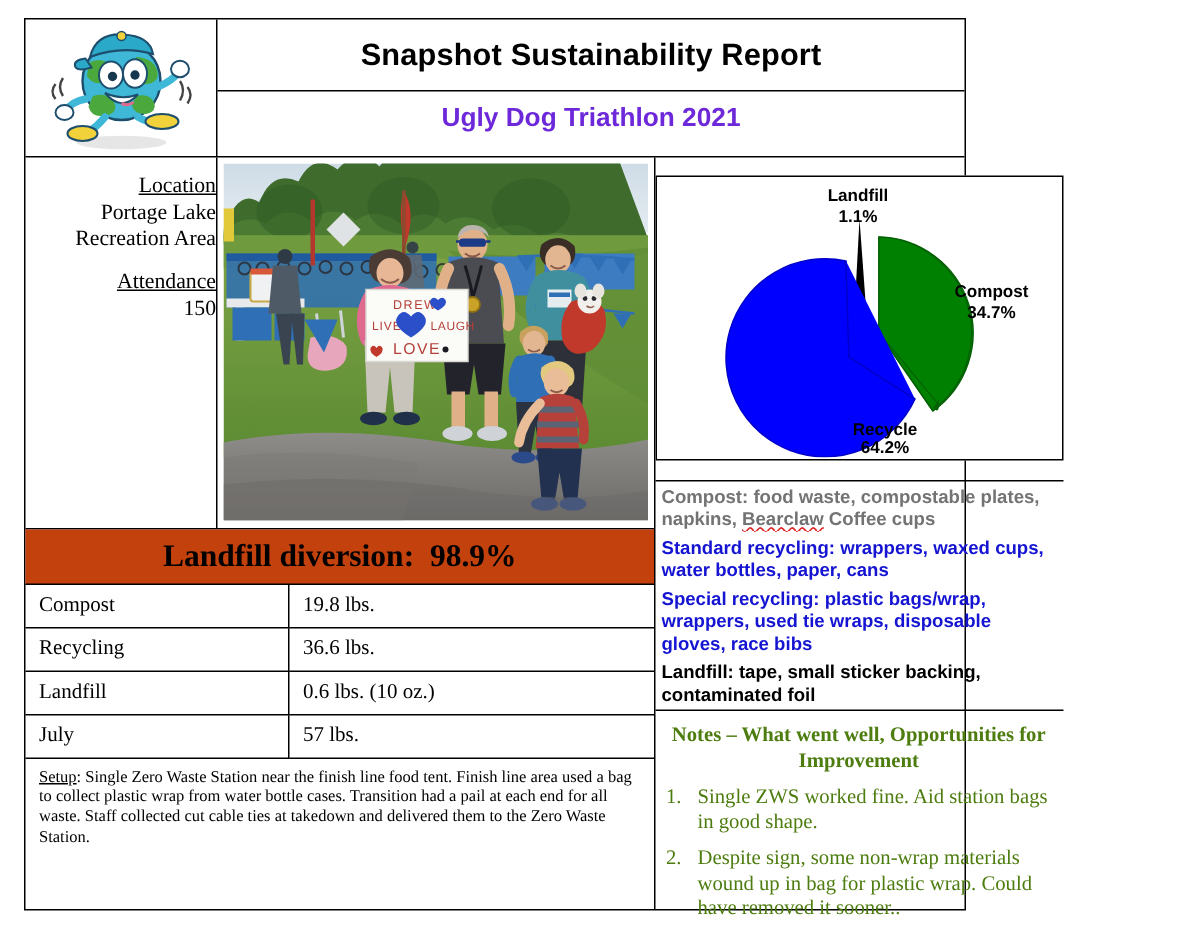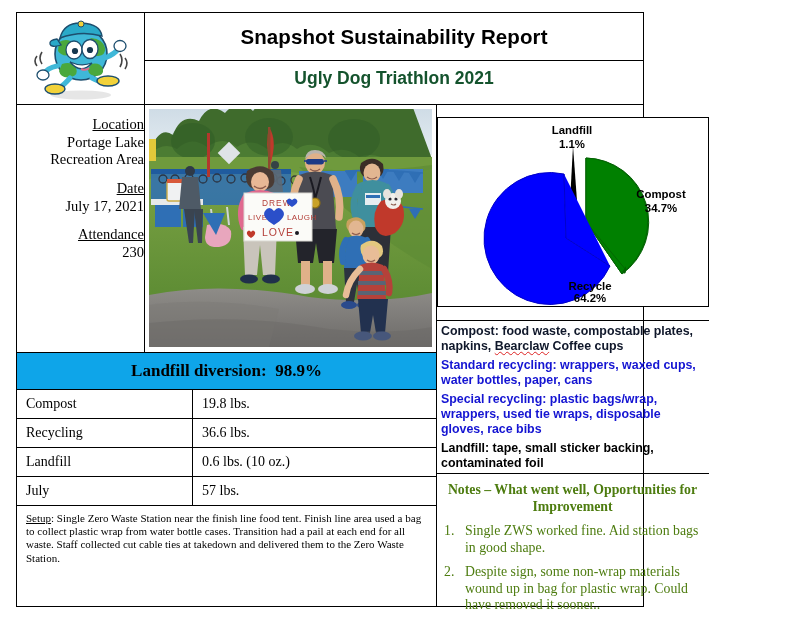--- a/index.html
+++ b/index.html
@@ -68,21 +68,21 @@
   }
   .hdr-title-sub {
     flex: 1 1 auto;
     display: flex;
     align-items: flex-start;
     justify-content: center;
     padding-top: 7px;
     font-family: "Liberation Sans", sans-serif;
     font-weight: bold;
     font-size: 17.5px;
-    color: #14532d;
+    color: #6d28d9;
   }
 
   
   .body-row {
     flex: 1 1 auto;
     display: flex;
     min-height: 0;
   }
   .col-left {
     width: 420px;
@@ -130,28 +130,28 @@
     box-sizing: border-box;
     padding: 4px 3px 3px 3px;
     display: flex;
     align-items: flex-start;
     justify-content: center;
   }
 
   
   .diversion {
     flex: 0 0 37px;
-    background: #0ea5e9;
+    background: #c2410c;
     border-bottom: 1.5px solid #000;
     box-sizing: border-box;
     display: flex;
     align-items: center;
     justify-content: center;
     font-weight: bold;
-    font-size: 17px;
+    font-size: 21px;
     color: #000;
     white-space: pre;
   }
 
   
   .wtable {
     flex: 0 0 auto;
     border-collapse: collapse;
     width: 100%;
     table-layout: fixed;
@@ -203,21 +203,21 @@
     padding: 3px 4px 2px 4px;
     font-family: "Liberation Sans", sans-serif;
     font-weight: bold;
     font-size: 12.4px;
     line-height: 1.18;
   }
   .leg {
     margin-bottom: 5px;
   }
   .leg:last-child { margin-bottom: 0; }
-  .leg.compost { color: #0f172a; }
+  .leg.compost { color: #737373; }
   .leg.recyc { color: #1414d2; }
   .leg.landfill { color: #000; }
   .sp {
     text-decoration: underline;
     text-decoration-color: #d22;
     text-decoration-style: wavy;
     text-decoration-thickness: 1px;
   }
 
   .notes-cell {
@@ -319,26 +319,22 @@
 
         <div class="info-photo">
 
           <div class="info-cell">
             <div class="info-grp">
               <span class="info-label">Location</span>
               <span class="info-value">Portage Lake</span>
               <span class="info-value">Recreation Area</span>
             </div>
             <div class="info-grp">
-              <span class="info-label">Date</span>
-              <span class="info-value">July 17, 2021</span>
-            </div>
-            <div class="info-grp">
               <span class="info-label">Attendance</span>
-              <span class="info-value">230</span>
+              <span class="info-value">150</span>
             </div>
           </div>
 
           <div class="photo-cell">
             <span>
               <svg width="283" height="238" viewBox="0 0 283 238">
                 <defs>
                   <clipPath id="pclip">
                       <rect x="0" y="0" width="283" height="238"></rect>
                     </clipPath>

